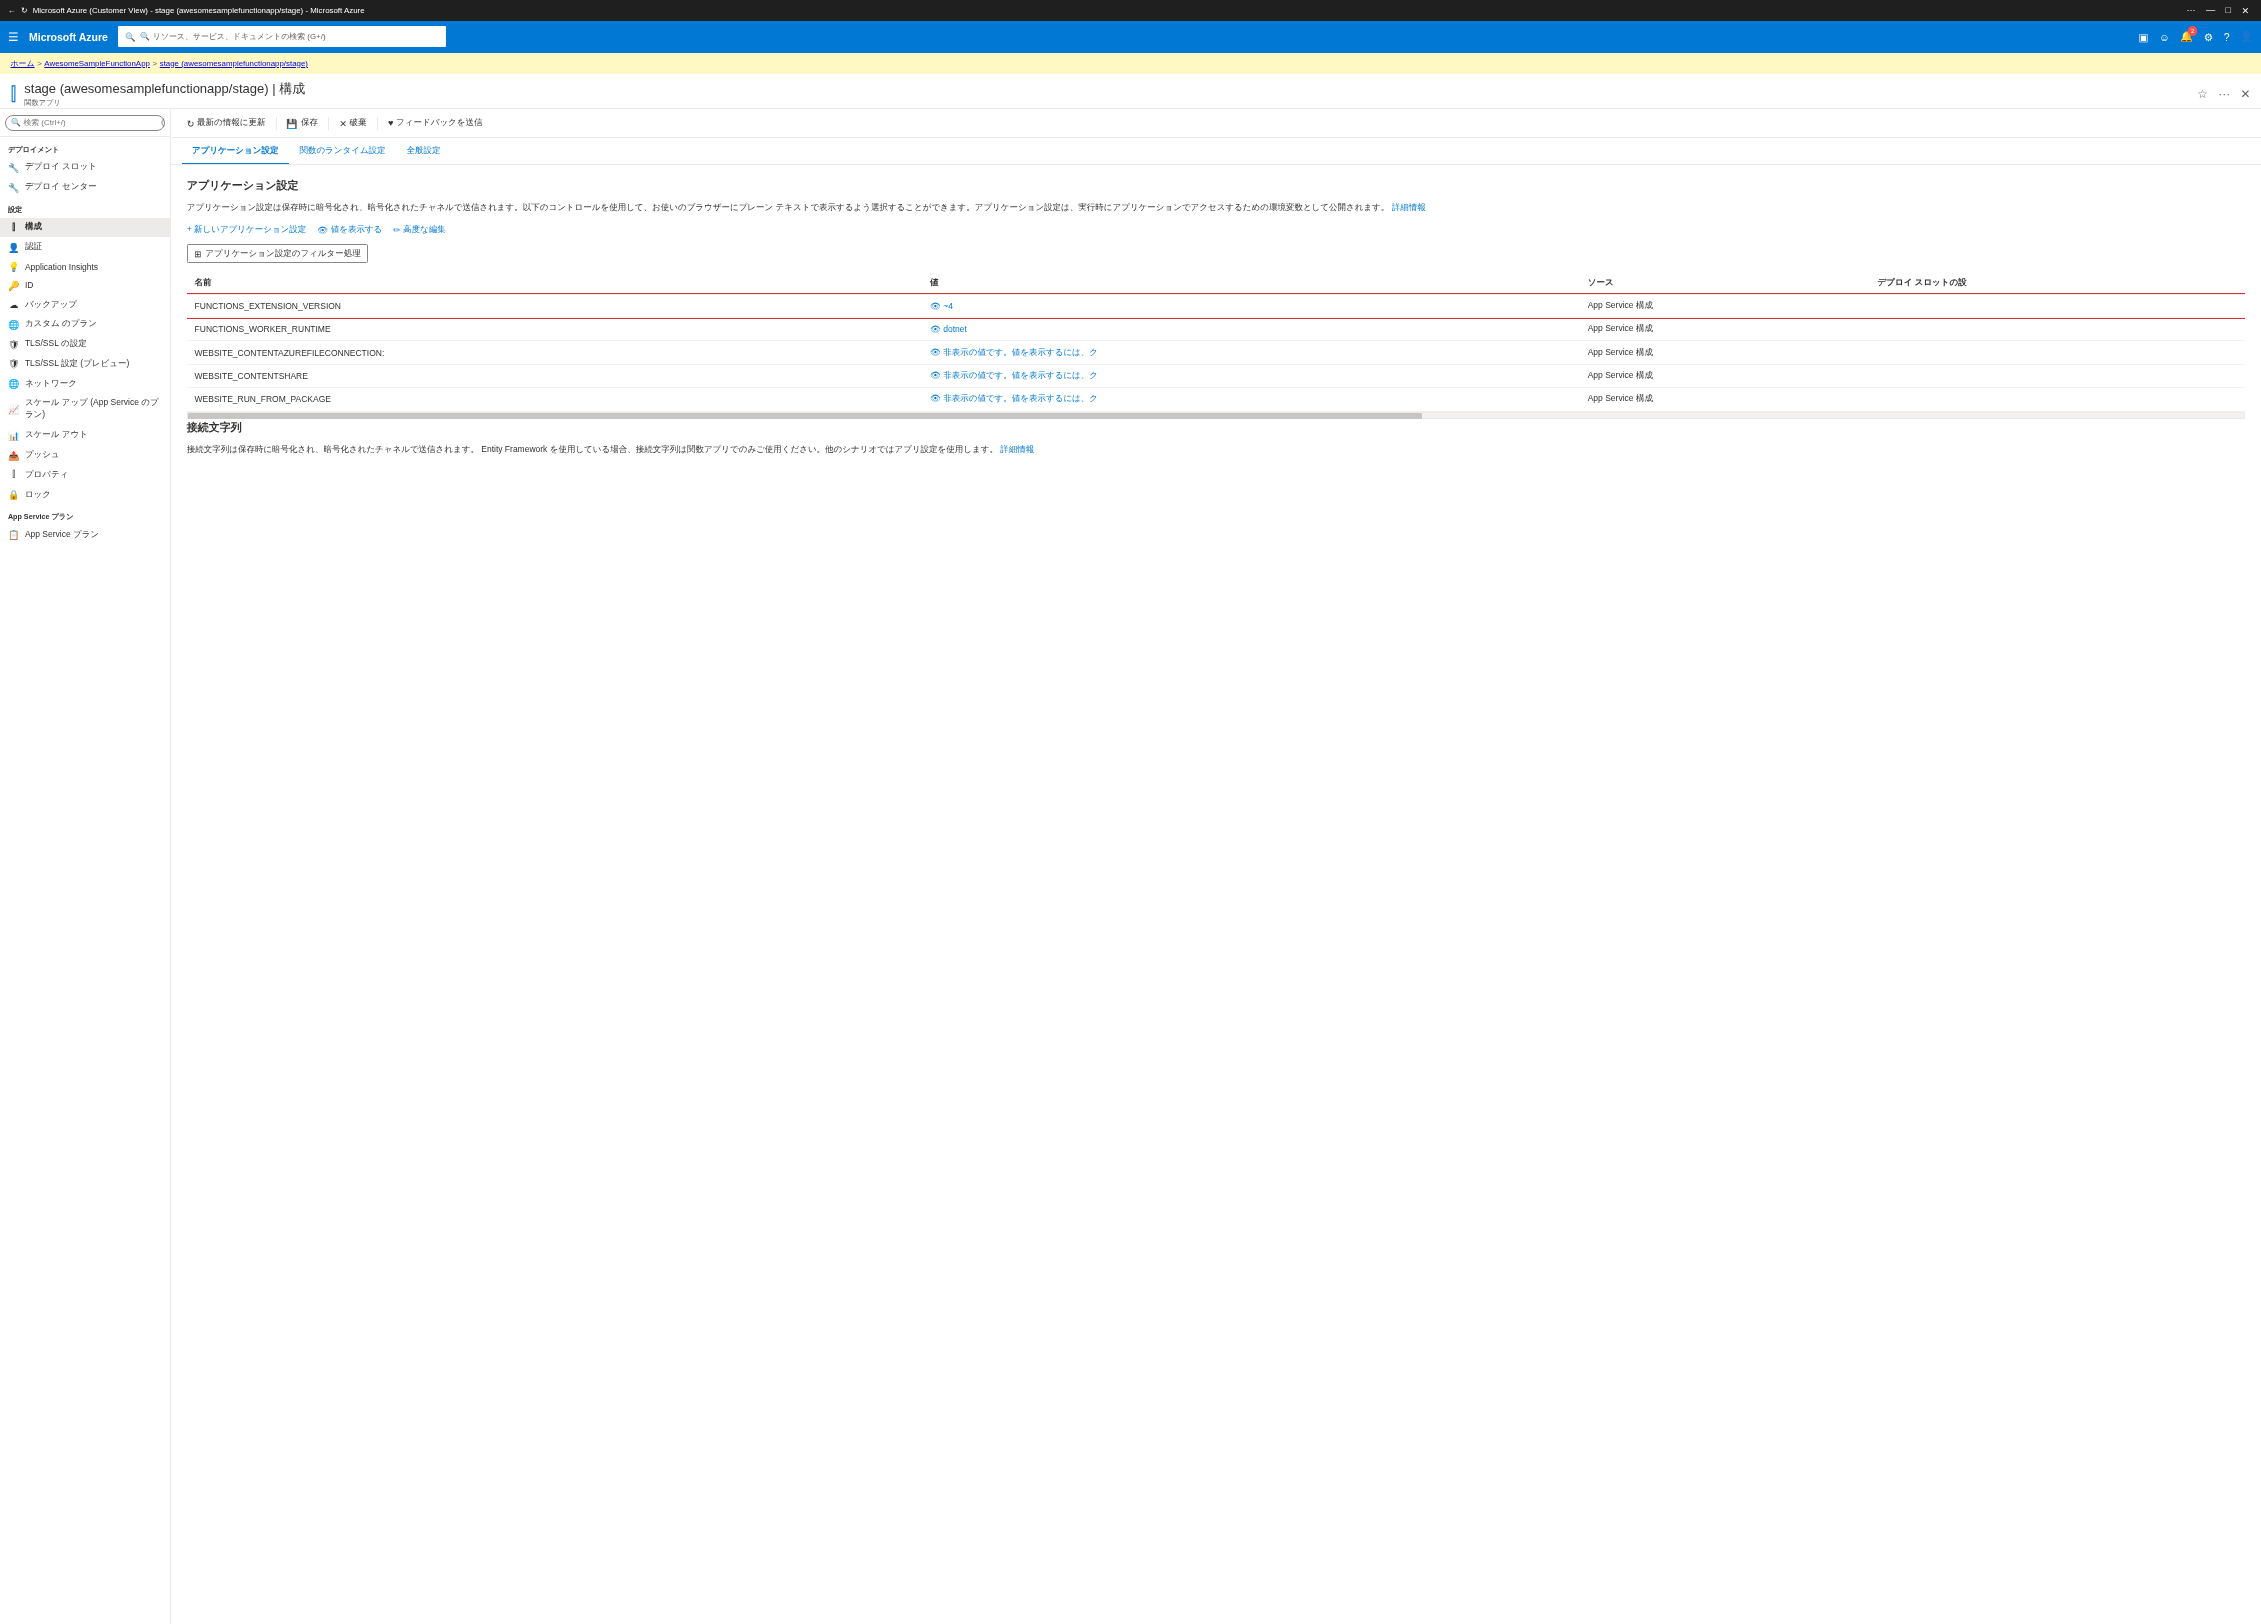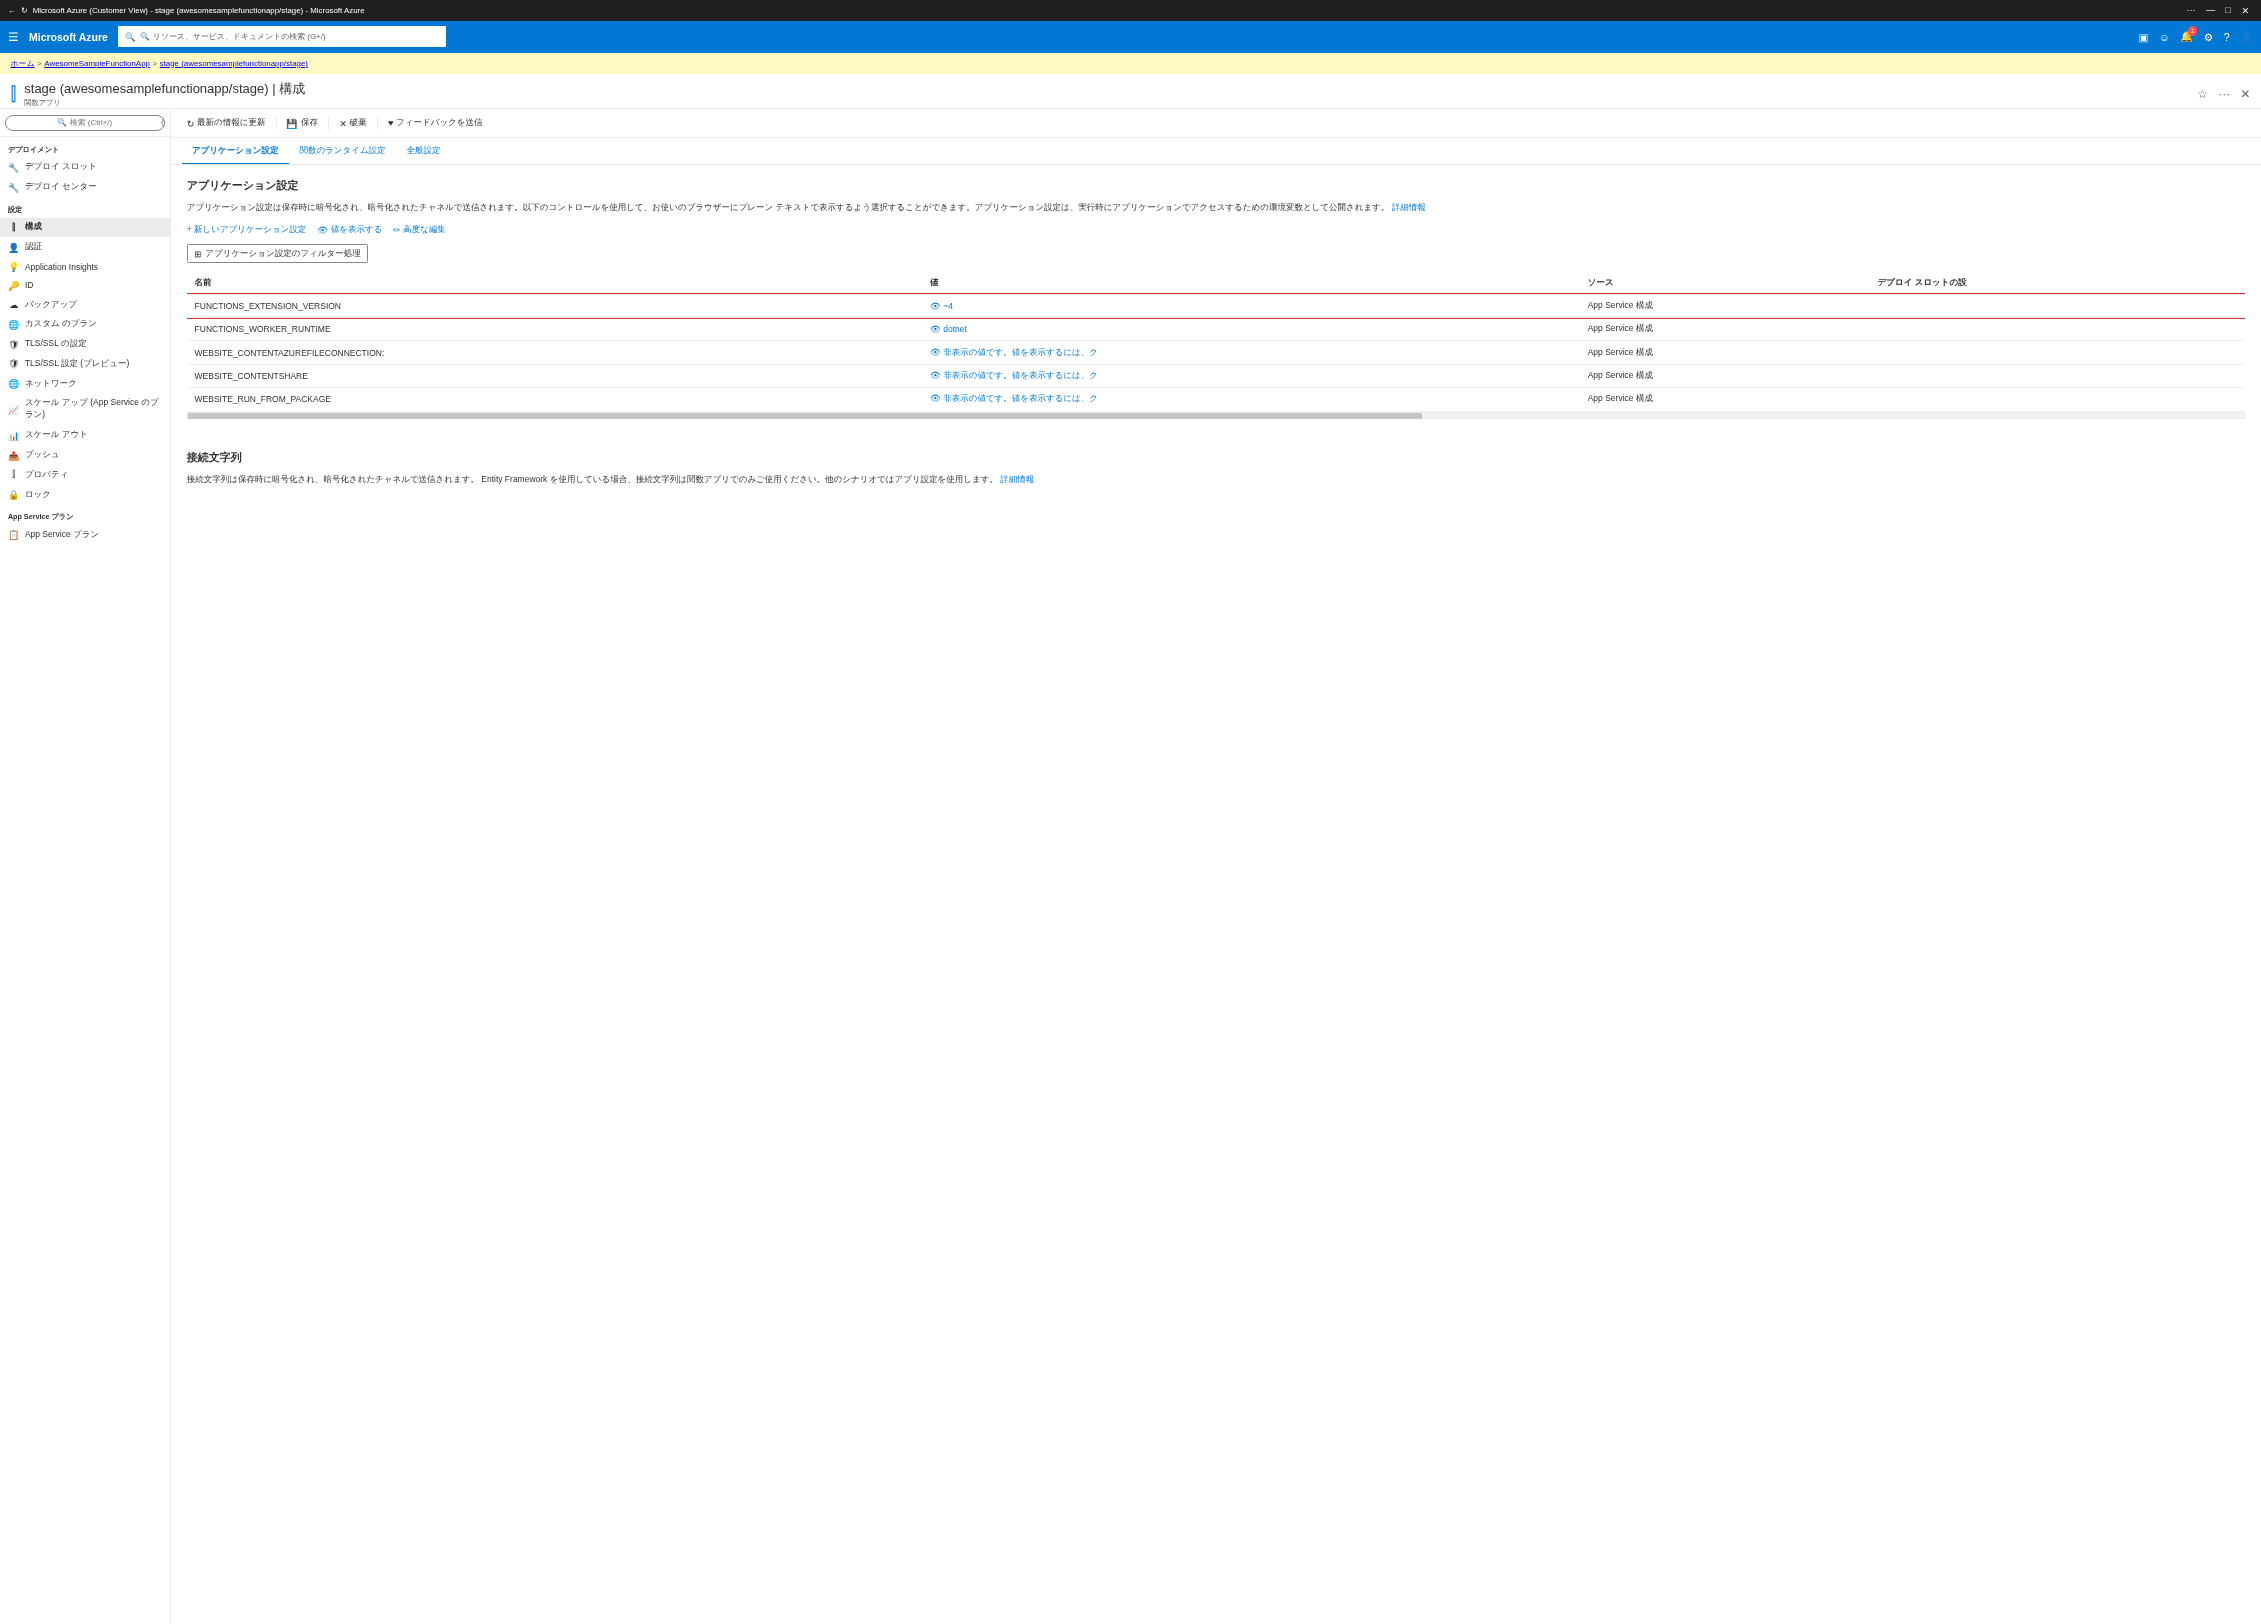--- a/index.html
+++ b/index.html
@@ -94,21 +94,20 @@
     .sidebar-search {
       padding: 5.2px;
       border-bottom: 0.7px solid #edebe9;
     }
     .sidebar-search input {
       width: 100%;
       border: 0.7px solid #8a8886;
       padding: 2.6px 5.2px;
       font-size: 7.9px;
       border-radius: 8px;
-      text-align: center;
     }
     .sidebar-collapse { position: absolute; right: 0; top: 5.2px; cursor: pointer; padding: 2.6px 5.2px; color: #605e5c; font-size: 9.2px; }
     .sidebar-section-header {
       padding: 7.9px 7.9px 2.6px 7.9px;
       font-size: 7.2px;
       font-weight: 600;
       color: #323130;
       text-transform: none;
     }
     .sidebar-item {
@@ -247,21 +246,21 @@
       position: absolute;
       left: 0;
       top: 0.7px;
       height: 6.6px;
       width: 60%;
       background: #c8c6c4;
       border-radius: 1.3px;
     }
 
     
-    .conn-section { margin-top: 31px; }
+    .conn-section { margin-top: 1px; }
   </style>
 </head>
 <body>
 
 <div class="titlebar">
   <div class="titlebar-left">
     <span>←</span>
     <span>↻</span>
     <span>Microsoft Azure (Customer View) - stage (awesomesamplefunctionapp/stage) - Microsoft Azure</span>
   </div>

